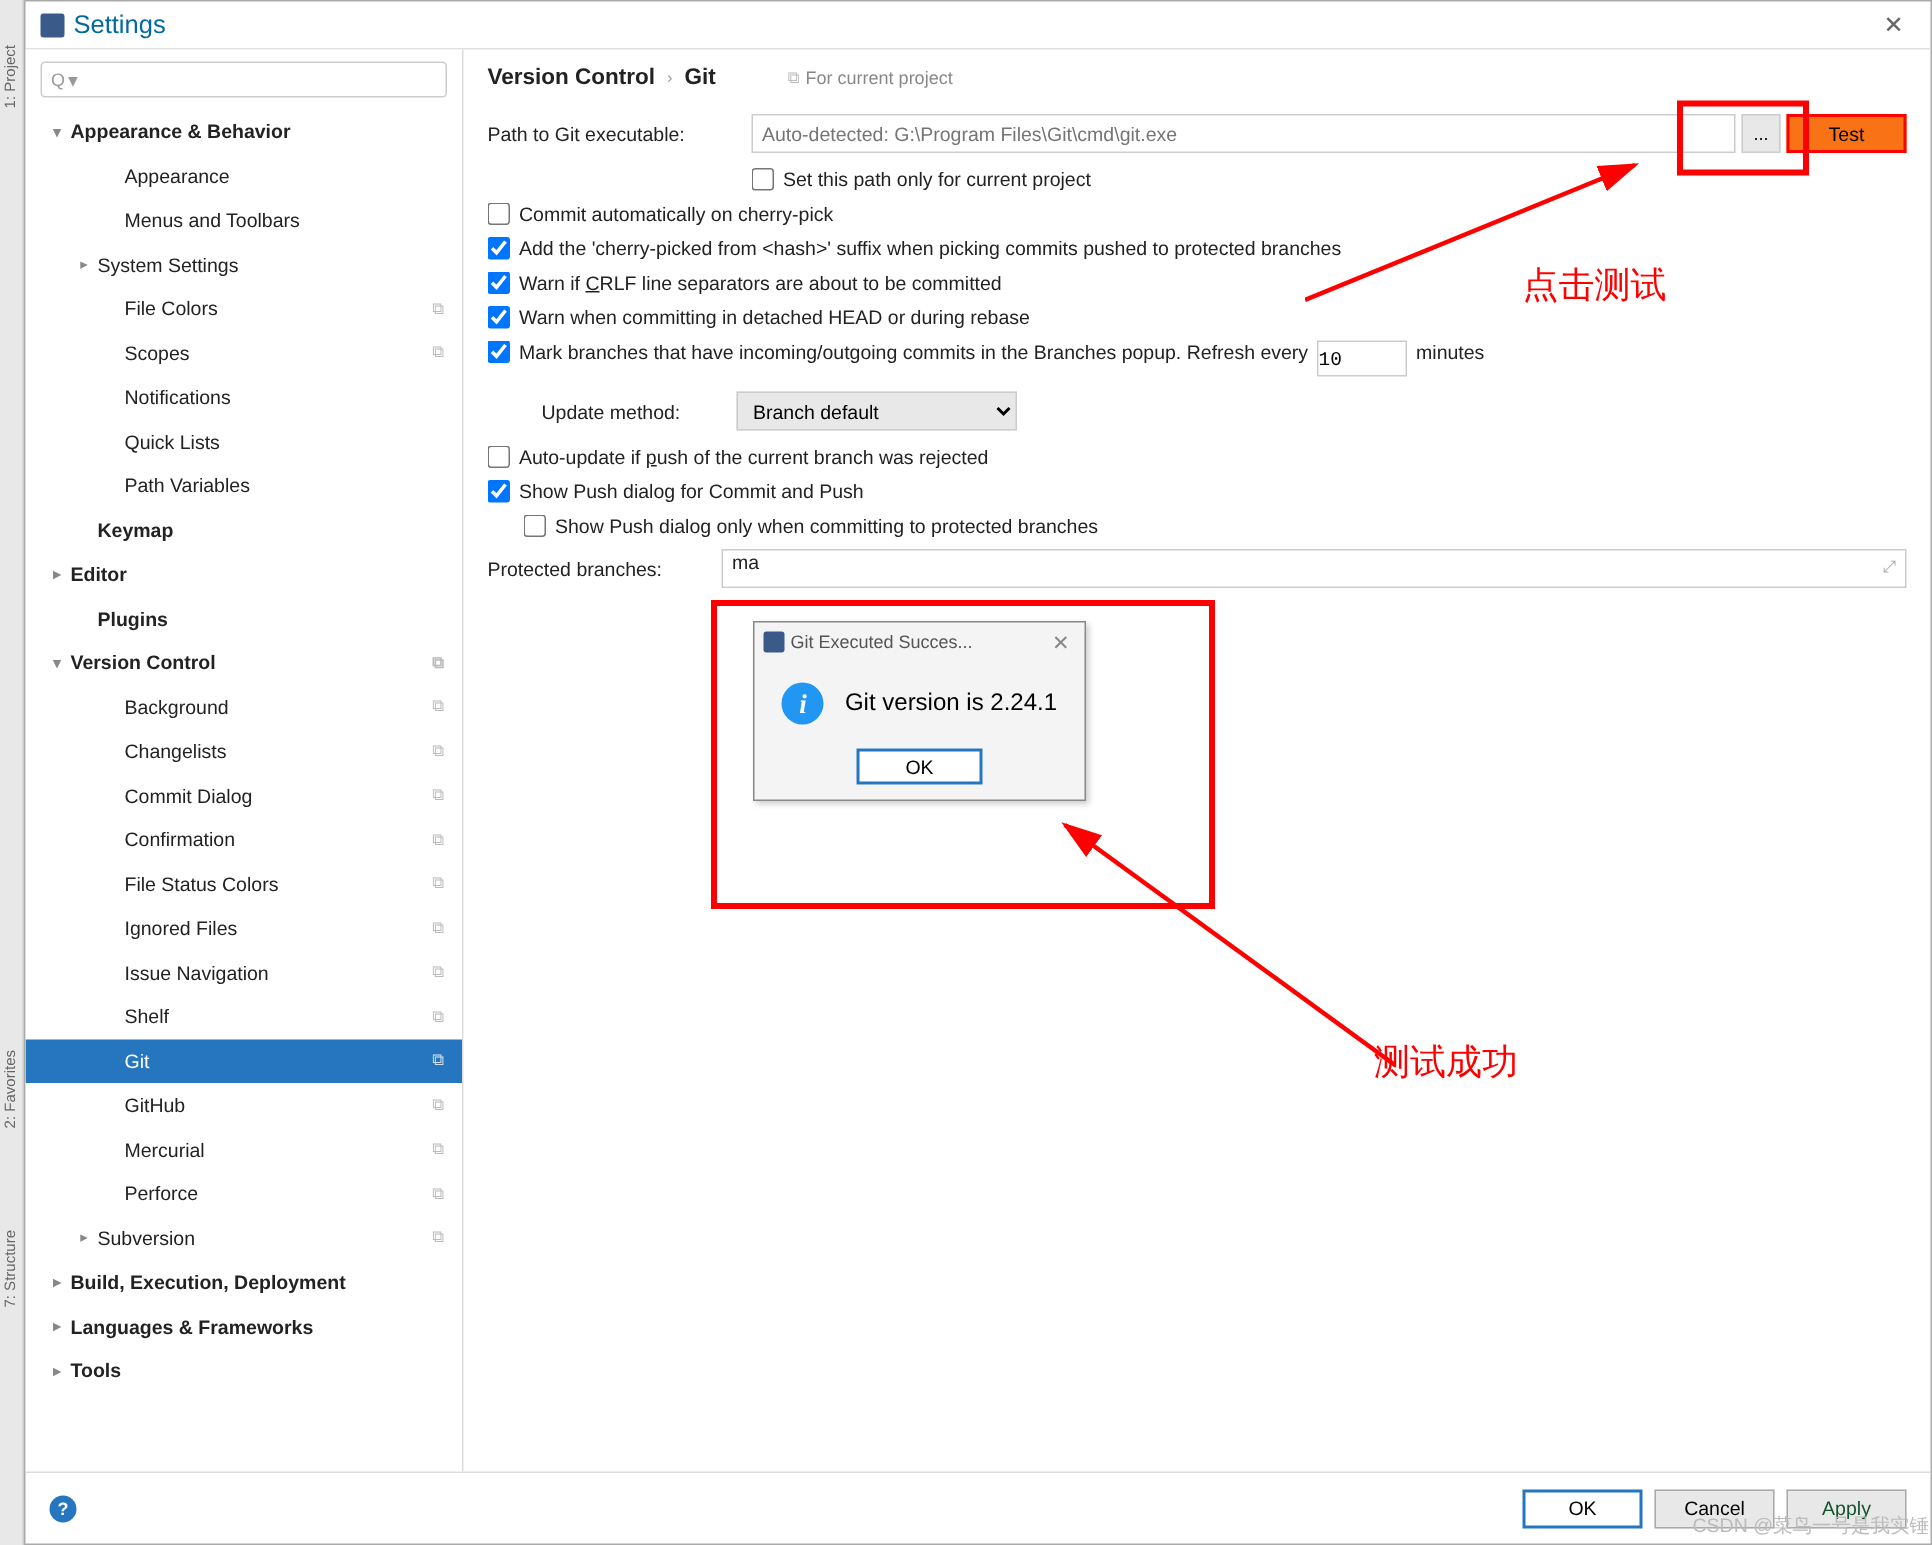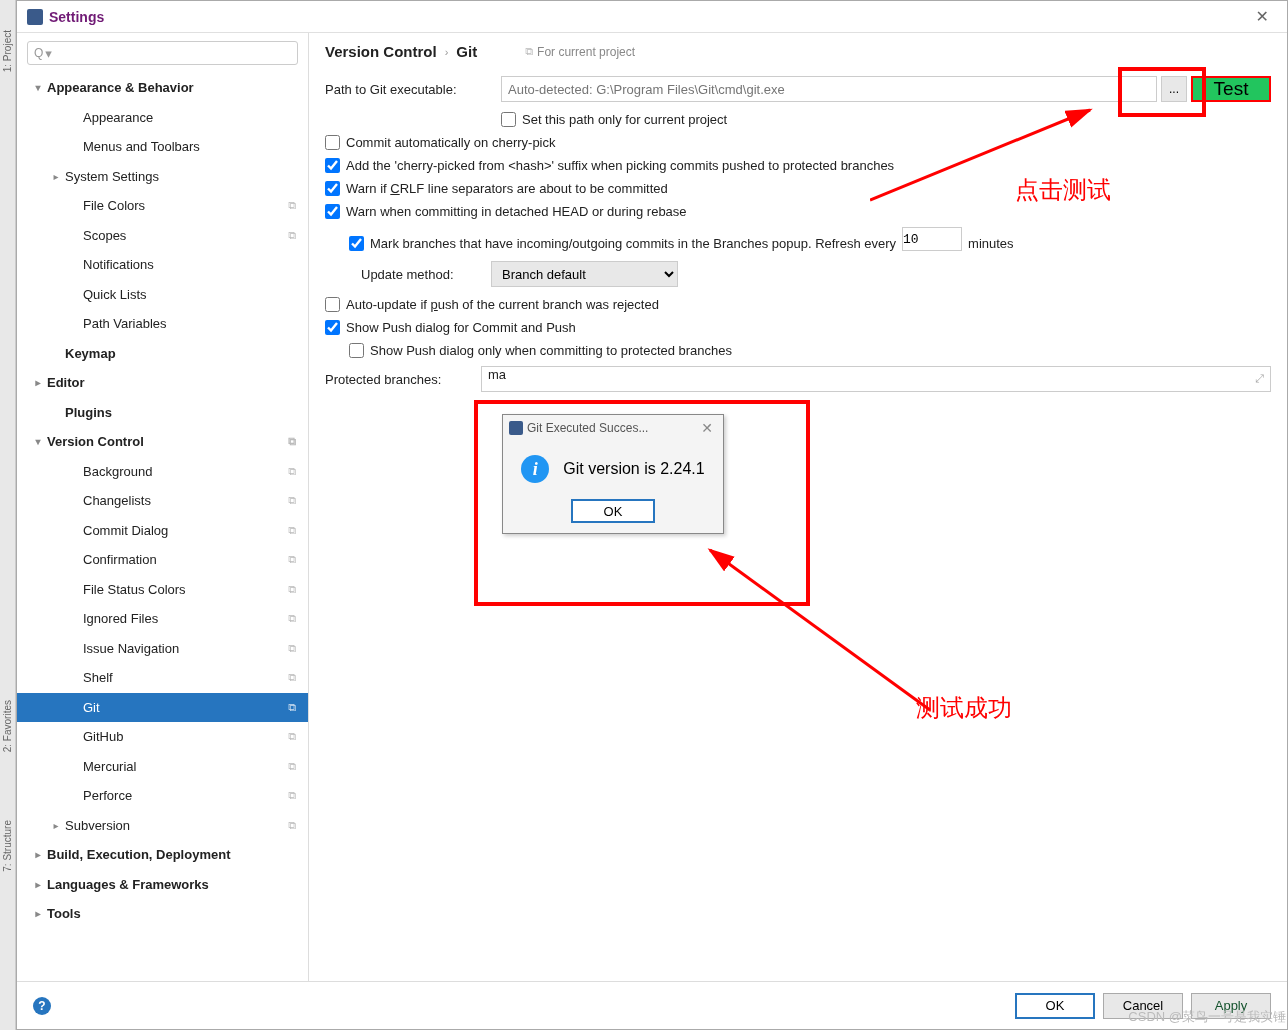--- a/index.html
+++ b/index.html
@@ -5,21 +5,21 @@
 * { box-sizing: border-box; margin: 0; padding: 0; font-family: "Segoe UI", Arial, sans-serif; }
 body { background: #f0f0f0; width: 1288px; height: 1030px; overflow: hidden; position: relative; }
 .left-rail { position: absolute; left: 0; top: 0; bottom: 0; width: 16px; background: #e8e8e8; border-right: 1px solid #ccc; }
 .rail-text { writing-mode: vertical-rl; transform: rotate(180deg); font-size: 10px; color: #666; position: absolute; }
 .rail-proj { top: 30px; left: 2px; }
 .rail-fav { top: 700px; left: 2px; }
 .rail-struct { top: 820px; left: 2px; }
 .dialog { position: absolute; left: 16px; top: 0; right: 0; bottom: 0; background: #fff; border: 1px solid #aaa; display: flex; flex-direction: column; }
 .titlebar { height: 32px; display: flex; align-items: center; padding: 0 10px; border-bottom: 1px solid #e0e0e0; }
 .titlebar-icon { width: 16px; height: 16px; background: #3a5a8a; margin-right: 6px; border-radius: 2px; }
-.titlebar-text { font-size: 14px; color: #701a75; flex: 1; font-weight: bold; }
+.titlebar-text { font-size: 17px; color: #0369a1; flex: 1; }
 .titlebar-close { font-size: 16px; color: #666; cursor: pointer; padding: 4px 8px; }
 .body { flex: 1; display: flex; overflow: hidden; }
 .sidebar { width: 292px; border-right: 1px solid #ddd; display: flex; flex-direction: column; background: #fff; }
 .search-wrap { padding: 8px 10px; }
 .search-box { width: 100%; height: 24px; border: 1px solid #ccc; border-radius: 3px; padding: 0 6px; font-size: 13px; color: #999; display: flex; align-items: center; }
 .search-icon { font-size: 12px; margin-right: 2px; }
 .tree { flex: 1; overflow-y: auto; font-size: 13px; color: #222; }
 .tree-item { display: flex; align-items: center; height: 29.5px; padding-left: 12px; cursor: pointer; position: relative; }
 .tree-item.selected { background: #2675bf; color: #fff; }
 .tree-item.bold { font-weight: bold; }
@@ -32,27 +32,27 @@
 .content { flex: 1; padding: 10px 16px; overflow: auto; position: relative; font-size: 13px; color: #222; }
 .breadcrumb { display: flex; align-items: center; gap: 8px; margin-bottom: 16px; }
 .breadcrumb-item { font-weight: bold; font-size: 15px; }
 .breadcrumb-sep { color: #999; font-size: 11px; }
 .for-proj { color: #888; font-size: 12px; display: flex; align-items: center; gap: 4px; margin-left: 40px; }
 .for-proj-icon { color: #bbb; font-size: 11px; }
 .row { display: flex; align-items: center; margin-bottom: 10px; }
 .label { margin-right: 10px; }
 .path-input { flex: 1; height: 26px; border: 1px solid #ccc; padding: 0 6px; font-size: 13px; color: #999; background: #fff; }
 .browse-btn { width: 26px; height: 26px; border: 1px solid #ccc; background: #e8e8e8; margin-left: 4px; cursor: pointer; font-size: 12px; }
-.test-btn { width: 80px; height: 26px; border: 2px solid #ff0000; background: #22c55e; margin-left: 4px; cursor: pointer; font-size: 19px; }
+.test-btn { width: 80px; height: 26px; border: 2px solid #ff0000; background: #f97316; margin-left: 4px; cursor: pointer; font-size: 13px; }
 .checkbox-row { display: flex; align-items: center; margin-bottom: 8px; margin-left: 0; }
 .checkbox-row.indent { margin-left: 176px; }
 .checkbox-row.indent2 { margin-left: 24px; }
 input[type=checkbox] { width: 15px; height: 15px; margin-right: 6px; cursor: pointer; }
 .underline { text-decoration: underline; }
-.refresh-row { display: flex; align-items: flex-end; margin-bottom: 10px; margin-left: 24px; }
+.refresh-row { display: flex; align-items: flex-start; margin-bottom: 10px; }
 .num-input { width: 60px; height: 24px; border: 1px solid #ccc; padding: 0 0; margin: 0 6px; font-size: 13px; font-family: Liberation Mono, monospace; }
 .select-box { width: 187px; height: 26px; border: 1px solid #ccc; background: #e8e8e8; padding: 0 6px; font-size: 13px; cursor: pointer; }
 .branch-input { flex: 1; height: 26px; border: 1px solid #ccc; padding: 0 6px; font-size: 13px; position: relative; }
 .expand-icon { position: absolute; right: 6px; top: 5px; color: #aaa; font-size: 11px; }
 .footer { height: 48px; border-top: 1px solid #ddd; display: flex; align-items: center; padding: 0 16px; }
 .help-icon { width: 18px; height: 18px; border-radius: 50%; background: #2675bf; color: #fff; font-size: 12px; display: flex; align-items: center; justify-content: center; font-weight: bold; cursor: pointer; }
 .footer-btns { margin-left: auto; display: flex; gap: 8px; }
 .btn { width: 80px; height: 26px; border: 1px solid #aaa; background: #e8e8e8; cursor: pointer; font-size: 13px; }
 .btn.primary { border: 2px solid #2675bf; background: #fff; }
 .btn.disabled { color: #14532d; }

